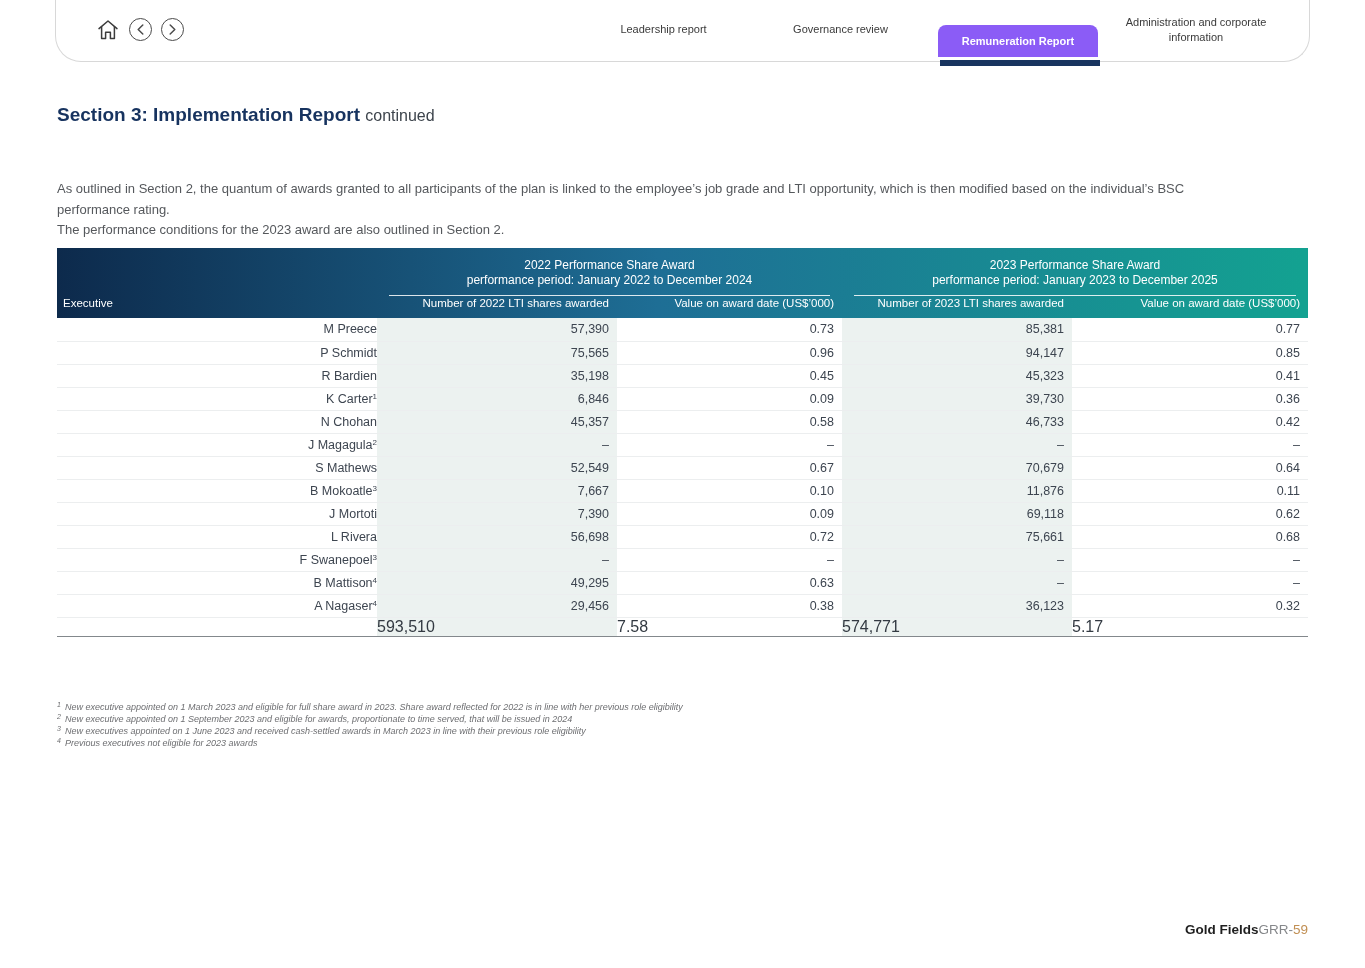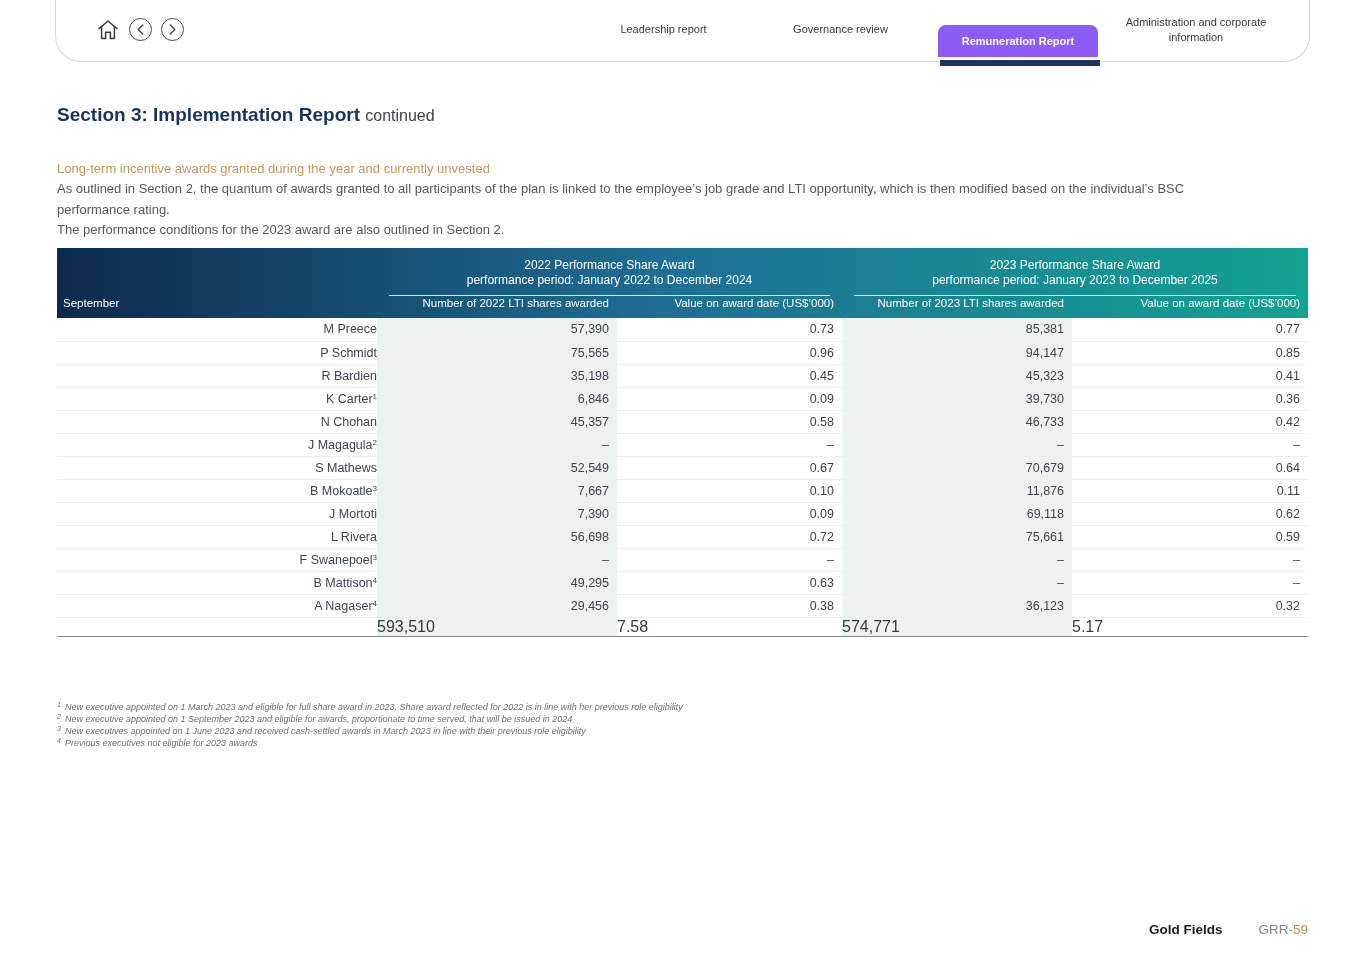--- a/index.html
+++ b/index.html
@@ -45,21 +45,21 @@
   tbody td.name { text-align:right; padding:0 0 0 6px; }
   td.name sup { font-size:8px; vertical-align:4px; }
   tr.total td { border-top:1px solid #83888c; border-bottom:1px solid #83888c; color:#333a42; }
 
   
   .footnotes { position:absolute; left:57px; top:700px; font-size:9px; font-style:italic; color:#6d6e71; }
   .footnotes .fn { line-height:10px; }
   .footnotes .fsup { font-size:7px; vertical-align:3px; font-style:italic; margin-right:4px; }
 
   
-  .footer { position:absolute; top:922px; right:57px; display:flex; align-items:flex-start; gap:36px; font-size:13.5px;margin-left:19px; }
+  .footer { position:absolute; top:922px; right:57px; display:flex; align-items:flex-start; font-size:13.5px;margin-left:19px; }
   .brand { font-weight:bold; color:#1f1f1f; }
   .pageref { color:#85878a; }
   .pageref .num { color:#c18f53; }
 </style>
 </head>
 <body>
 
 <div id="page">
 
   <div class="navbar">
@@ -87,21 +87,20 @@
         <div class="tab tab-2 active">Remuneration Report</div>
         <div class="active-bar"></div>
         <div class="tab tab-3">Administration and corporate information</div>
       </div>
   </div>
 
   <div class="page-title">
     <span class="bold">Section 3: Implementation Report</span>
     <span class="cont">continued</span>
   </div>
-  <div class="subheading">Long-term incentive awards granted during the year and currently unvested</div>
   <div class="para-1">As outlined in Section 2, the quantum of awards granted to all participants of the plan is linked to the employee’s job grade and LTI opportunity, which is then modified based on the individual’s BSC performance rating.</div>
   <div class="para-2">The performance conditions for the 2023 award are also outlined in Section 2.</div>
 
   <table class="lti">
     <colgroup>
       <col style="width:320px">
       <col class="band" style="width:240px">
       <col style="width:225px">
       <col class="band" style="width:230px">
       <col style="width:236px">
@@ -116,21 +115,21 @@
           </div>
         </th>
         <th class="group" colspan="2">
           <div class="group-inner">
             <div>2023 Performance Share Award</div>
             <div>performance period: January 2023 to December 2025</div>
           </div>
         </th>
       </tr>
       <tr>
-        <th class="sub sub-exec">September</th>
+        <th class="sub sub-exec">Executive</th>
         <th class="sub">Number of 2022 LTI shares awarded</th>
         <th class="sub">Value on award date (US$’000)</th>
         <th class="sub">Number of 2023 LTI shares awarded</th>
         <th class="sub">Value on award date (US$’000)</th>
       </tr>
     </thead>
     <tbody>
         <tr>
           <td class="name">M Preece</td>
           <td>57,390</td>
@@ -192,21 +191,21 @@
           <td>7,390</td>
           <td>0.09</td>
           <td>69,118</td>
           <td>0.62</td>
         </tr>
         <tr>
           <td class="name">L Rivera</td>
           <td>56,698</td>
           <td>0.72</td>
           <td>75,661</td>
-          <td>0.59</td>
+          <td>0.68</td>
         </tr>
         <tr>
           <td class="name">F Swanepoel<sup>3</sup></td>
           <td>–</td>
           <td>–</td>
           <td>–</td>
           <td>–</td>
         </tr>
         <tr>
           <td class="name">B Mattison<sup>4</sup></td>

